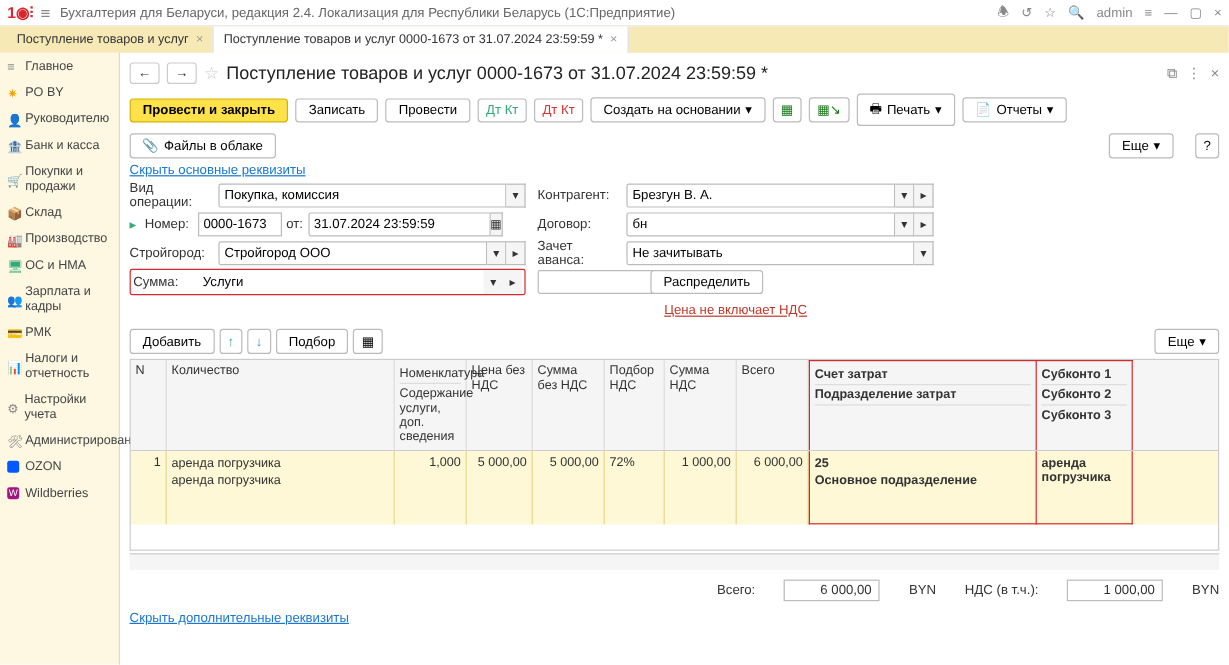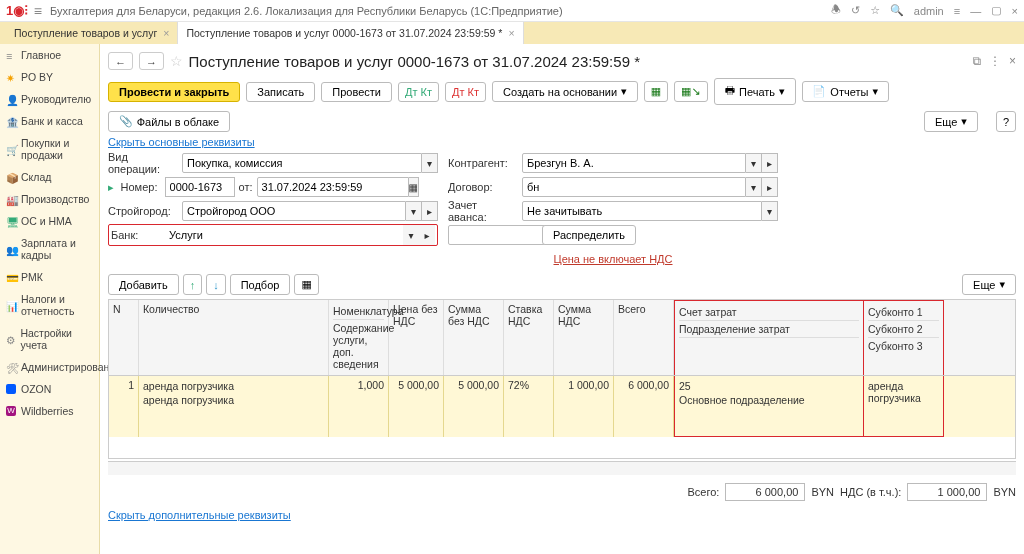--- a/index.html
+++ b/index.html
@@ -45,34 +45,34 @@
   .table-toolbar { display: flex; gap: 4px; margin: 4px 0; }
   .grid { border: 1px solid #ccc; height: 160px; overflow: hidden; font-size: 10.5px; }
   .grid-head { display: grid; grid-template-columns: 30px 190px 60px 55px 60px 50px 60px 60px 190px 80px; background: #f5f5f5; border-bottom: 1px solid #ccc; }
   .gh { padding: 3px 4px; border-right: 1px solid #ddd; }
   .gh-stack { display: flex; flex-direction: column; }
   .gh-stack > div { border-bottom: 1px solid #ddd; padding: 2px 0; }
   .gh-stack > div:last-child { border-bottom: none; }
   .grid-row { display: grid; grid-template-columns: 30px 190px 60px 55px 60px 50px 60px 60px 190px 80px; background: #fff8d6; min-height: 48px; }
   .gc { padding: 3px 4px; border-right: 1px solid #e5d88f; }
   .gc-stack > div { padding: 1px 0; }
-  .right-block { border: 1.5px solid #d9272e; }
+  .right-block { border: 1.5px solid #d9272e; font-weight: bold; }
   .num { text-align: right; }
   .scrollbar { height: 14px; border-top: 1px solid #ccc; background: #f5f5f5; position: relative; margin-top: 2px; }
-  .footer-summary { display: flex; justify-content: flex-end; align-items: center; gap: 6px; margin: 8px 0; font-size: 11px; }
+  .footer-summary { display: flex; justify-content: flex-end; align-items: center; gap: 24px; margin: 8px 0; font-size: 11px; }
   .footer-val { border: 1px solid #bbb; padding: 2px 6px; min-width: 80px; text-align: right; }
   .more-btn-right { margin-left: auto; display:flex; gap:18px; }
 </style>
 </head>
 <body>
 
 <div class="topbar">
   <span class="logo">1◉⫶</span>
   <span class="hamburger">≡</span>
-  <span class="topbar-title">Бухгалтерия для Беларуси, редакция 2.6. Локализация для Республики Беларусь    (1С:Предприятие)</span>
+  <span class="topbar-title">Бухгалтерия для Беларуси, редакция 2.4. Локализация для Республики Беларусь    (1С:Предприятие)</span>
   <div class="topbar-right">
     <span>🕭</span>
     <span>↺</span>
     <span>☆</span>
     <span>🔍</span>
     <span>admin</span>
     <span>≡</span>
     <span>—</span>
     <span>▢</span>
     <span>×</span>
@@ -263,21 +263,21 @@
       <div class="form-row">
         <span class="lbl">Зачет аванса:</span>
         <div class="combo">
           <input class="input" value="Не зачитывать" style="">
           <span class="cbtn">▾</span>
         </div>
       </div>
       <div></div>
 
       <div class="form-row red-border" style="padding:0 2px">
-        <span class="lbl" style="width:50px">Банк:</span>
+        <span class="lbl" style="width:50px">Сумма:</span>
         <div class="combo">
           <input class="input" style="border: none;" value="Услуги">
           <span class="cbtn" style="border:none">▾</span>
           <span class="cbtn" style="border:none">▸</span>
         </div>
       </div>
       <div class="form-row">
         <div class="combo" style="flex:none;width:90px">
           <input class="input num" value="0,00" style="">
           <span class="cbtn">▦</span>
@@ -317,21 +317,21 @@
     <div class="grid">
       <div class="grid-head">
         <div class="gh">N</div>
         <div class="gh">Количество</div>
         <div class="gh gh-stack">
           <div>Номенклатура</div>
           <div>Содержание услуги, доп. сведения</div>
         </div>
         <div class="gh">Цена без НДС</div>
         <div class="gh">Сумма без НДС</div>
-        <div class="gh">Ставка НДС</div>
+        <div class="gh">Подбор НДС</div>
         <div class="gh">Сумма НДС</div>
         <div class="gh">Всего</div>
         <div class="gh gh-stack right-block" style="border-bottom:none">
           <div>Счет затрат</div>
           <div>Подразделение затрат</div>
           <div style="height:14px"></div>
         </div>
         <div class="gh gh-stack right-block" style="border-left:none;border-bottom:none">
           <div>Субконто 1</div>
           <div>Субконто 2</div>

